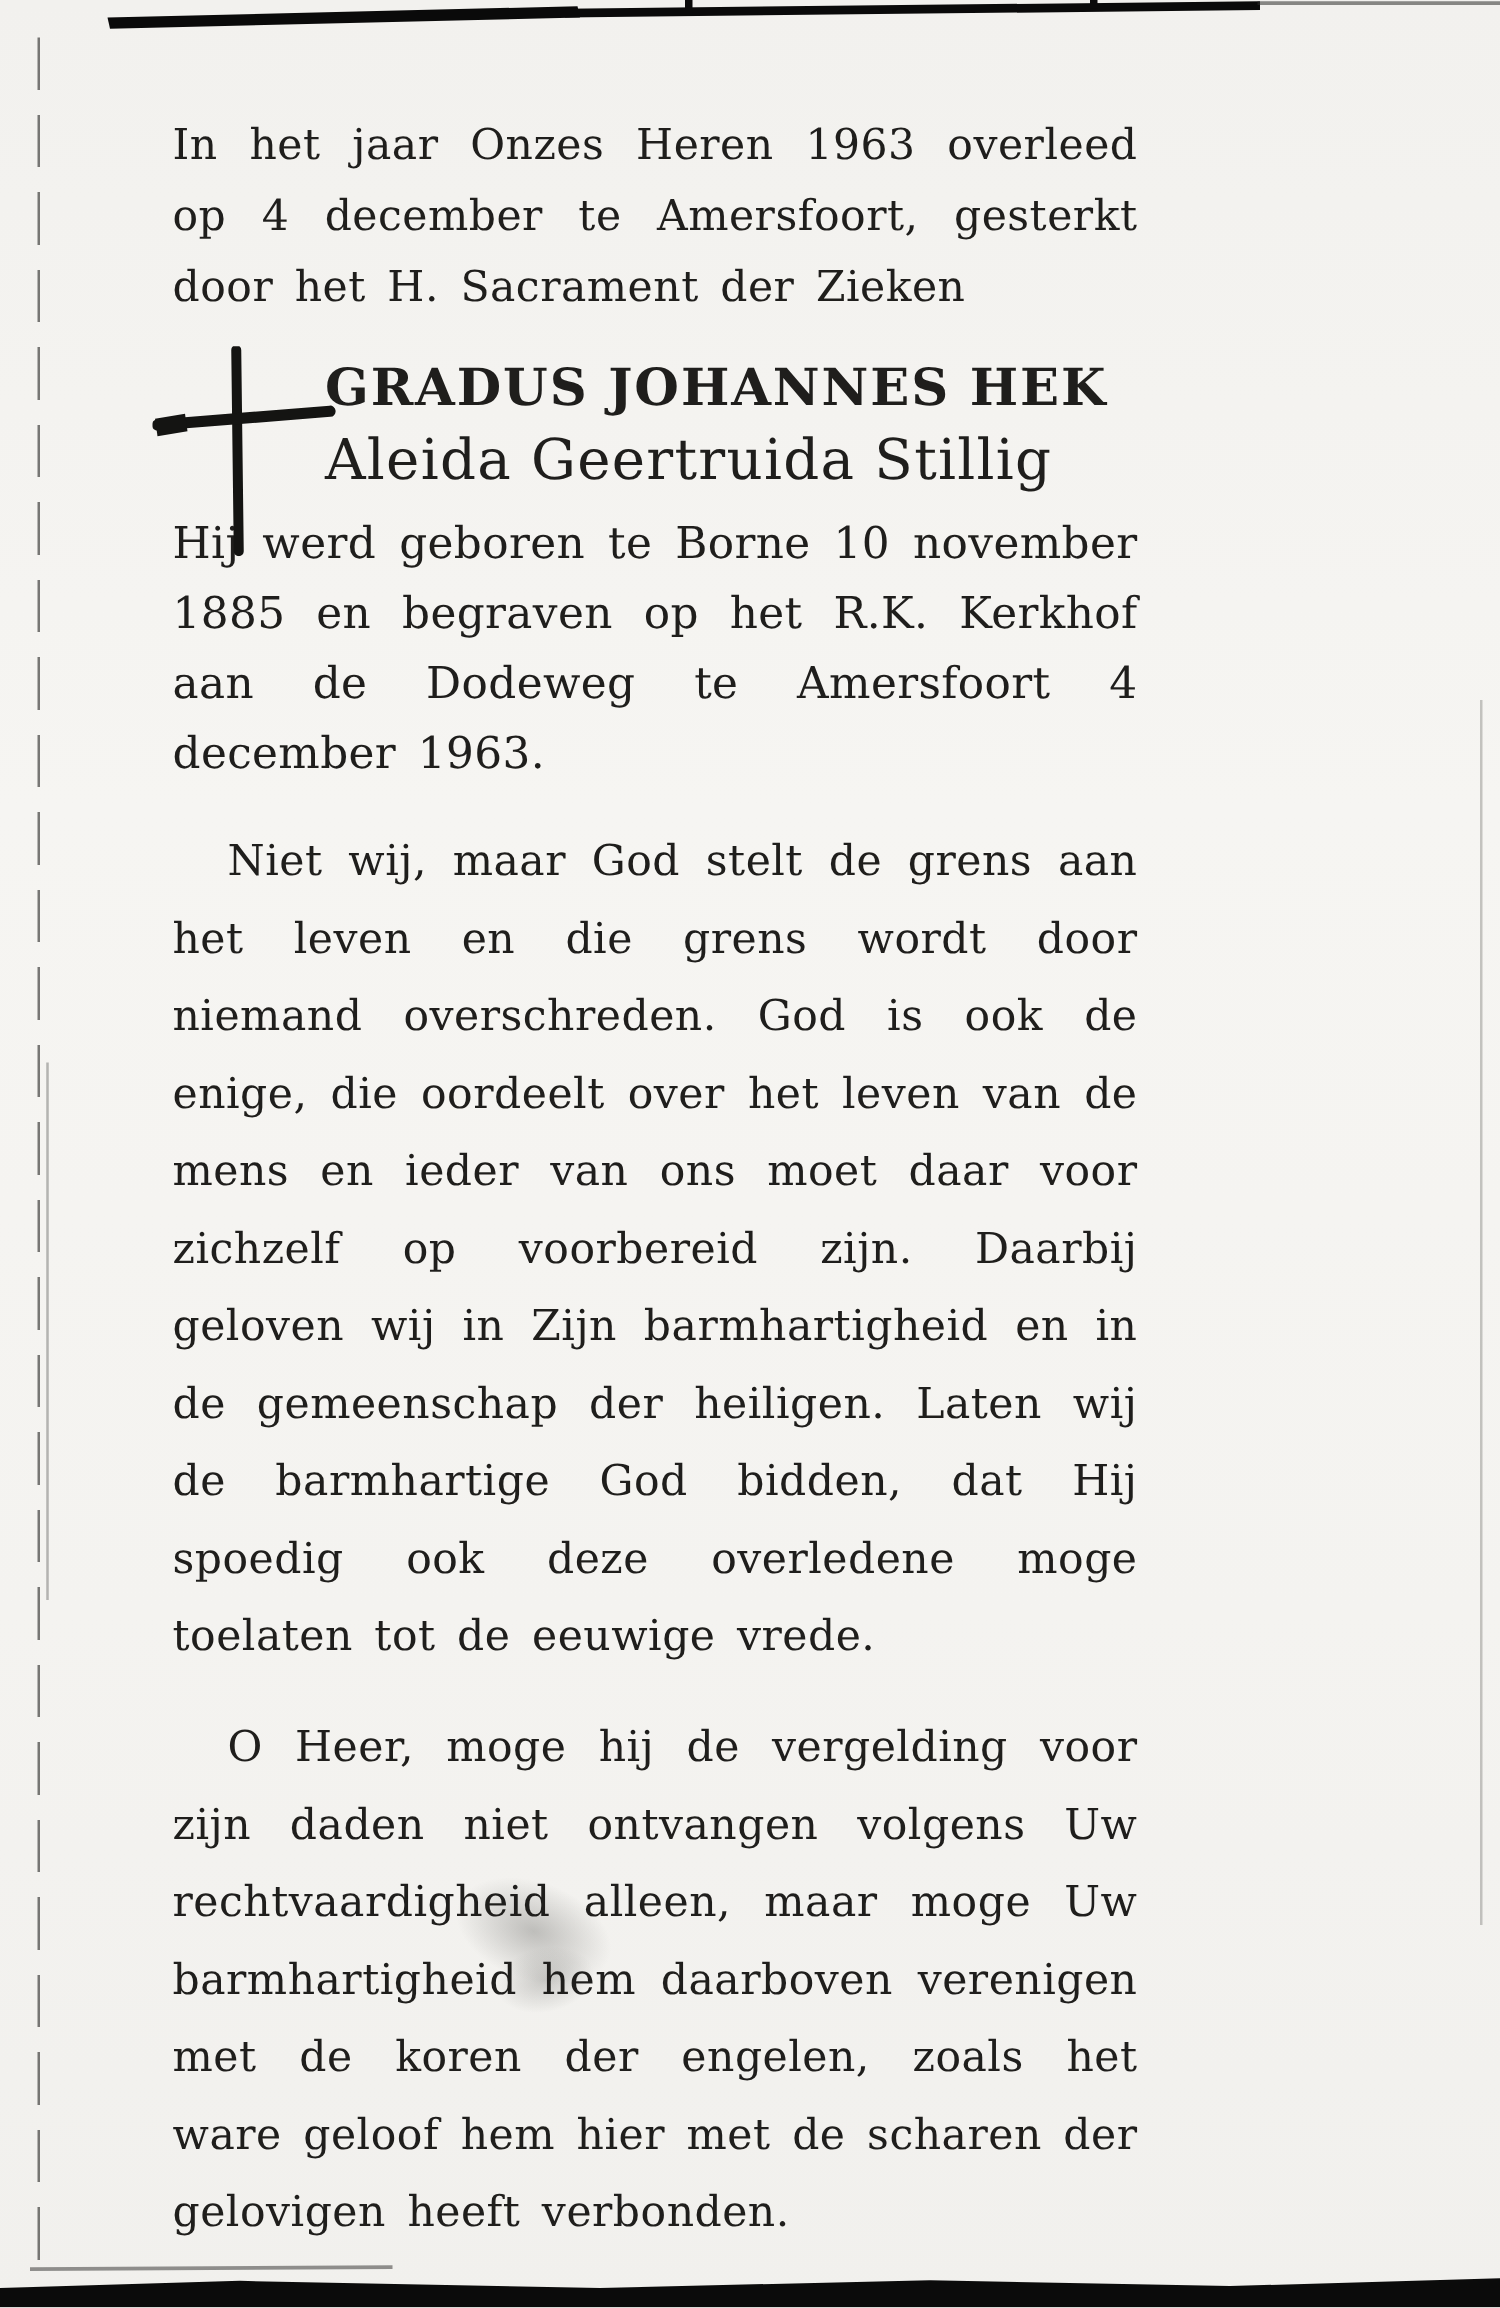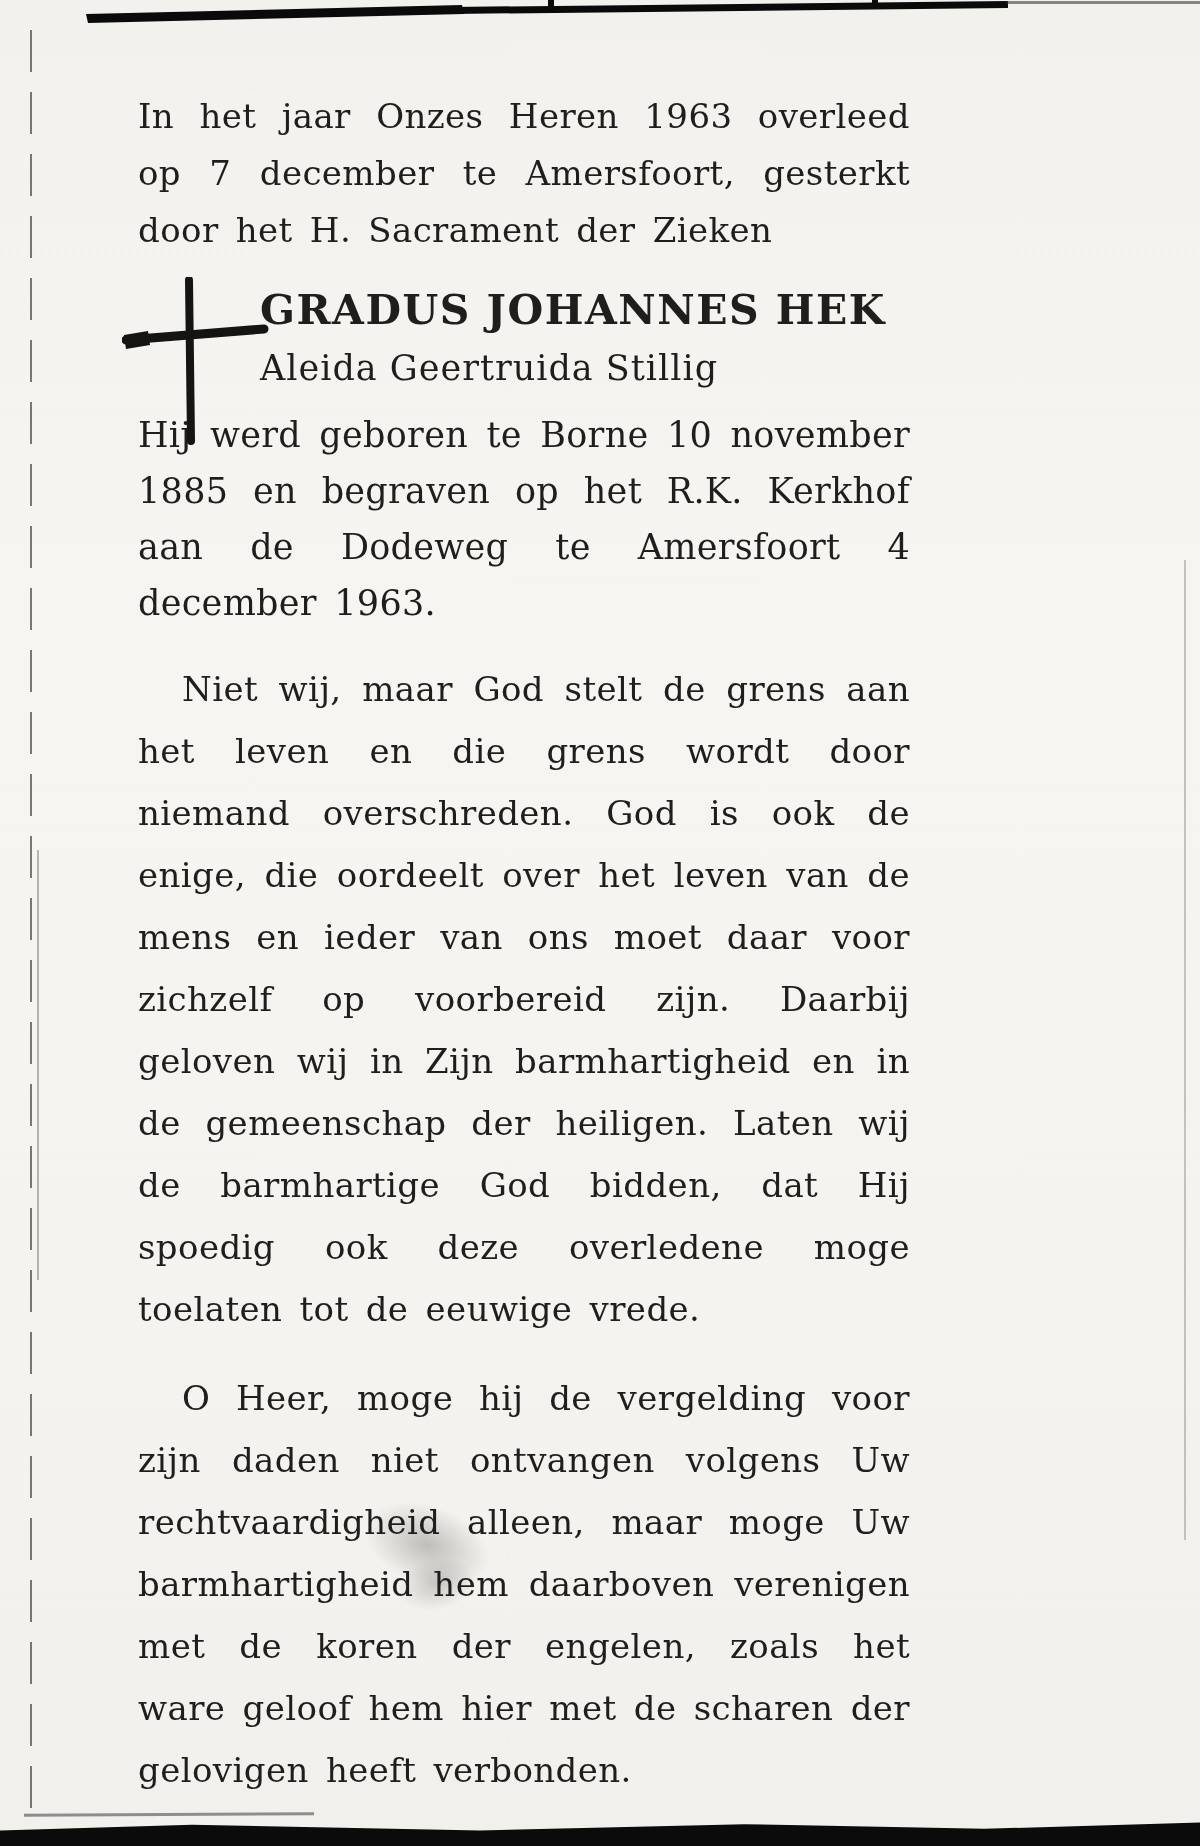--- a/index.html
+++ b/index.html
@@ -71,21 +71,21 @@
   }
   .name {
     font-size: 41px; font-weight: bold;
     letter-spacing: 1.5px; line-height: 50px;
   }
   .relation {
     font-size: 26px; letter-spacing: 2.5px;
     margin-top: 7px; line-height: 32px;
   }
   .spouse {
-    font-size: 35px; letter-spacing: 1px;
+    font-size: 45px; letter-spacing: 1px;
     margin-top: 11px; line-height: 44px;
   }
   .birth {
     margin: 17px 0 0 0;
     font-size: 35px; line-height: 56px;
     text-align: justify; word-spacing: 6px; letter-spacing: .3px;
   }
   .body-par {
     margin: 27px 0 0 0;
     font-size: 34px; line-height: 62px;
@@ -106,21 +106,21 @@
     <rect x="872" y="0" width="6" height="7" fill="#0a0a0a"></rect>
   </svg>
   <div class="edge-left"></div>
   <div class="edge-left-2"></div>
   <div class="edge-right"></div>
   <div class="smudge"></div>
   <div class="smudge-2"></div>
 
   <div class="content">
 
-    <p class="intro">In het jaar Onzes Heren 1963 overleed op 7 december te Amersfoort, gesterkt door het H. Sacrament der Zieken</p>
+    <p class="intro">In het jaar Onzes Heren 1963 overleed op 4 december te Amersfoort, gesterkt door het H. Sacrament der Zieken</p>
 
     <div class="name-block">
       <svg class="cross" width="152" height="168" viewBox="0 0 152 168">
         <line x1="67" y1="3" x2="69" y2="164" stroke="#141412" stroke-width="8" stroke-linecap="round"></line>
         <line x1="4" y1="63" x2="142" y2="52" stroke="#141412" stroke-width="9" stroke-linecap="round"></line>
         <polygon points="2,58 26,54 28,68 4,72" fill="#141412"></polygon>
       </svg>
       <div class="name">GRADUS JOHANNES HEK</div>
       <div class="spouse">Aleida Geertruida Stillig</div>
     </div>

